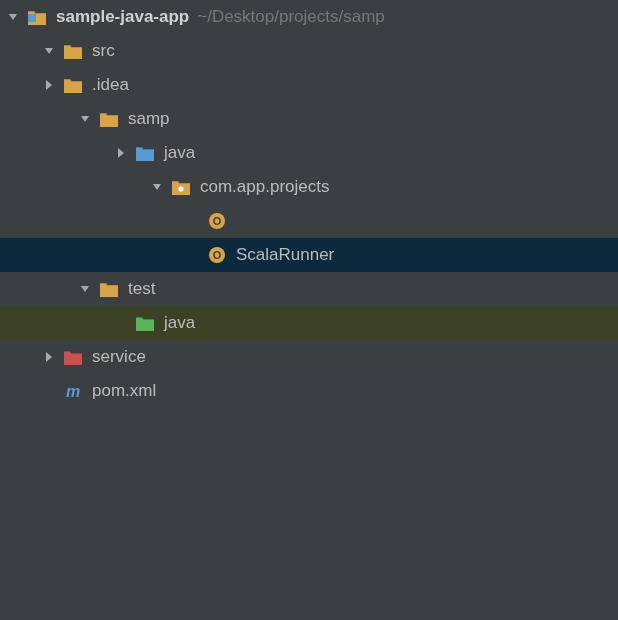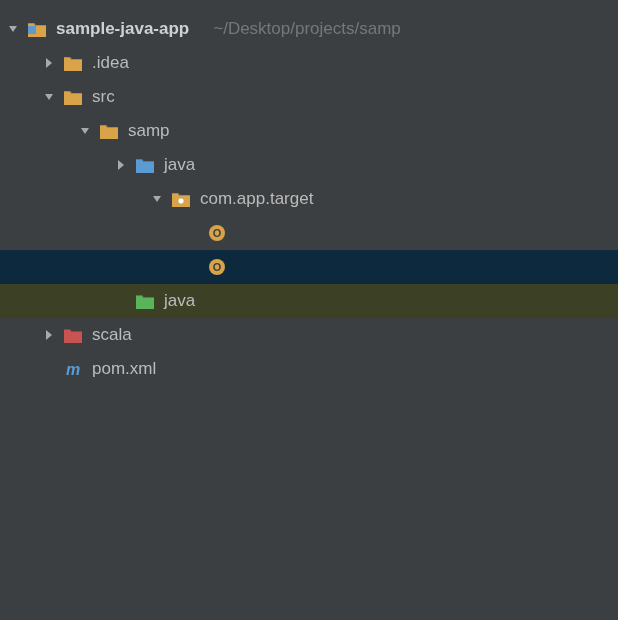--- a/index.html
+++ b/index.html
@@ -5,21 +5,21 @@
   * { margin: 0; padding: 0; box-sizing: border-box; }
   html, body {
     width: 618px;
     height: 620px;
     background: #3c3f41;
     font-family: "Lucida Grande", "Segoe UI", sans-serif;
     font-size: 17px;
     color: #bbbbbb;
     overflow: hidden;
   }
-  .tree { padding-top: 12px; }
+  .tree { padding-top: 0; }
   .row {
     display: flex;
     align-items: center;
     height: 34px;
     white-space: nowrap;
     cursor: pointer;
   }
   .row.selected { background: #0d293e; }
   .row.tests-bg { background: #3c4125; }
   .indent { flex: 0 0 auto; }
@@ -39,21 +39,21 @@
     height: 22px;
     flex: 0 0 auto;
     margin-right: 8px;
     display: flex;
     align-items: center;
     justify-content: center;
   }
   .icon svg { display: block; }
   .label { color: #bbbbbb; }
   .label.bold { font-weight: bold; color: #d0d0d0; }
-  .label.path { color: #777777; margin-left: 24px; }
+  .label.path { color: #777777; margin-left: 8px; }
 </style>
 </head>
 <body>
 
 <div class="tree">
 
   <div class="row">
     <div class="indent" style="width:4px"></div>
     <div class="arrow">
       <svg width="12" height="12" viewBox="0 0 12 12">
@@ -68,46 +68,46 @@
       </svg>
     </div>
     <span class="label bold">sample-java-app</span>
     <span class="label path">~/Desktop/projects/samp</span>
   </div>
 
   <div class="row">
     <div class="indent" style="width:40px"></div>
     <div class="arrow">
       <svg width="12" height="12" viewBox="0 0 12 12">
+          <path d="M2 3 L10 3 L6 9 Z" fill="#a9a9a9"></path>
+        </svg>
+    </div>
+    <div class="icon">
+      <svg width="20" height="18" viewBox="0 0 20 18">
+        <path d="M1 4 L7 4 L9 6 L19 6 L19 17 L1 17 Z" fill="#d9a34a"></path>
+        <path d="M1 3 L7 3 L9 5 L19 5 L19 6 L9 6 L7 4 L1 4 Z" fill="#b8863d"></path>
+      </svg>
+    </div>
+    <span class="label">src</span>
+  </div>
+
+  <div class="row">
+    <div class="indent" style="width:40px"></div>
+    <div class="arrow">
+      <svg width="12" height="12" viewBox="0 0 12 12">
           <path d="M3 1 L9 6 L3 11 Z" fill="#a9a9a9"></path>
         </svg>
     </div>
     <div class="icon">
       <svg width="20" height="18" viewBox="0 0 20 18">
         <path d="M1 4 L7 4 L9 6 L19 6 L19 17 L1 17 Z" fill="#d9a34a"></path>
         <path d="M1 3 L7 3 L9 5 L19 5 L19 6 L9 6 L7 4 L1 4 Z" fill="#b8863d"></path>
       </svg>
     </div>
     <span class="label">.idea</span>
-  </div>
-
-  <div class="row">
-    <div class="indent" style="width:40px"></div>
-    <div class="arrow">
-      <svg width="12" height="12" viewBox="0 0 12 12">
-          <path d="M2 3 L10 3 L6 9 Z" fill="#a9a9a9"></path>
-        </svg>
-    </div>
-    <div class="icon">
-      <svg width="20" height="18" viewBox="0 0 20 18">
-        <path d="M1 4 L7 4 L9 6 L19 6 L19 17 L1 17 Z" fill="#d9a34a"></path>
-        <path d="M1 3 L7 3 L9 5 L19 5 L19 6 L9 6 L7 4 L1 4 Z" fill="#b8863d"></path>
-      </svg>
-    </div>
-    <span class="label">src</span>
   </div>
 
   <div class="row">
     <div class="indent" style="width:76px"></div>
     <div class="arrow">
       <svg width="12" height="12" viewBox="0 0 12 12">
           <path d="M2 3 L10 3 L6 9 Z" fill="#a9a9a9"></path>
         </svg>
     </div>
     <div class="icon">
@@ -144,21 +144,21 @@
           <path d="M2 3 L10 3 L6 9 Z" fill="#a9a9a9"></path>
         </svg>
     </div>
     <div class="icon">
       <svg width="20" height="18" viewBox="0 0 20 18">
         <path d="M1 4 L7 4 L9 6 L19 6 L19 17 L1 17 Z" fill="#d9a34a"></path>
         <path d="M1 3 L7 3 L9 5 L19 5 L19 6 L9 6 L7 4 L1 4 Z" fill="#b8863d"></path>
         <circle cx="10" cy="11" r="3" fill="#fff" stroke="#b8863d" stroke-width="0.5"></circle>
       </svg>
     </div>
-    <span class="label">com.app.target</span>
+    <span class="label">com.app.projects</span>
   </div>
 
   <div class="row">
     <div class="indent" style="width:184px"></div>
     <div class="no-arrow"></div>
     <div class="icon">
       <svg width="18" height="18" viewBox="0 0 18 18">
         <circle cx="9" cy="9" r="8" fill="#d9a34a"></circle>
         <text x="9" y="13" text-anchor="middle" font-size="11" font-weight="bold" fill="#3c3f41">O</text>
       </svg>
@@ -167,22 +167,38 @@
 
   <div class="row selected">
     <div class="indent" style="width:184px"></div>
     <div class="no-arrow"></div>
     <div class="icon">
       <svg width="18" height="18" viewBox="0 0 18 18">
         <circle cx="9" cy="9" r="8" fill="#d9a34a"></circle>
         <text x="9" y="13" text-anchor="middle" font-size="11" font-weight="bold" fill="#3c3f41">O</text>
       </svg>
     </div>
-  </div>
-
+    <span class="label">ScalaRunner</span>
+  </div>
+
+  <div class="row">
+    <div class="indent" style="width:76px"></div>
+    <div class="arrow">
+      <svg width="12" height="12" viewBox="0 0 12 12">
+          <path d="M2 3 L10 3 L6 9 Z" fill="#a9a9a9"></path>
+        </svg>
+    </div>
+    <div class="icon">
+      <svg width="20" height="18" viewBox="0 0 20 18">
+        <path d="M1 4 L7 4 L9 6 L19 6 L19 17 L1 17 Z" fill="#d9a34a"></path>
+        <path d="M1 3 L7 3 L9 5 L19 5 L19 6 L9 6 L7 4 L1 4 Z" fill="#b8863d"></path>
+      </svg>
+    </div>
+    <span class="label">test</span>
+  </div>
 
   <div class="row tests-bg">
     <div class="indent" style="width:112px"></div>
     <div class="no-arrow"></div>
     <div class="icon">
       <svg width="20" height="18" viewBox="0 0 20 18">
         <path d="M1 4 L7 4 L9 6 L19 6 L19 17 L1 17 Z" fill="#5ab45a"></path>
         <path d="M1 3 L7 3 L9 5 L19 5 L19 6 L9 6 L7 4 L1 4 Z" fill="#3d8a3d"></path>
       </svg>
     </div>
@@ -195,21 +211,21 @@
       <svg width="12" height="12" viewBox="0 0 12 12">
           <path d="M3 1 L9 6 L3 11 Z" fill="#a9a9a9"></path>
         </svg>
     </div>
     <div class="icon">
       <svg width="20" height="18" viewBox="0 0 20 18">
         <path d="M1 4 L7 4 L9 6 L19 6 L19 17 L1 17 Z" fill="#c75450"></path>
         <path d="M1 3 L7 3 L9 5 L19 5 L19 6 L9 6 L7 4 L1 4 Z" fill="#a63b38"></path>
       </svg>
     </div>
-    <span class="label">scala</span>
+    <span class="label">service</span>
   </div>
 
   <div class="row">
     <div class="indent" style="width:40px"></div>
     <div class="no-arrow"></div>
     <div class="icon">
       <svg width="18" height="18" viewBox="0 0 18 18">
         <text x="2" y="15" font-size="16" font-style="italic" font-weight="bold" fill="#5a9bd4">m</text>
       </svg>
     </div>

